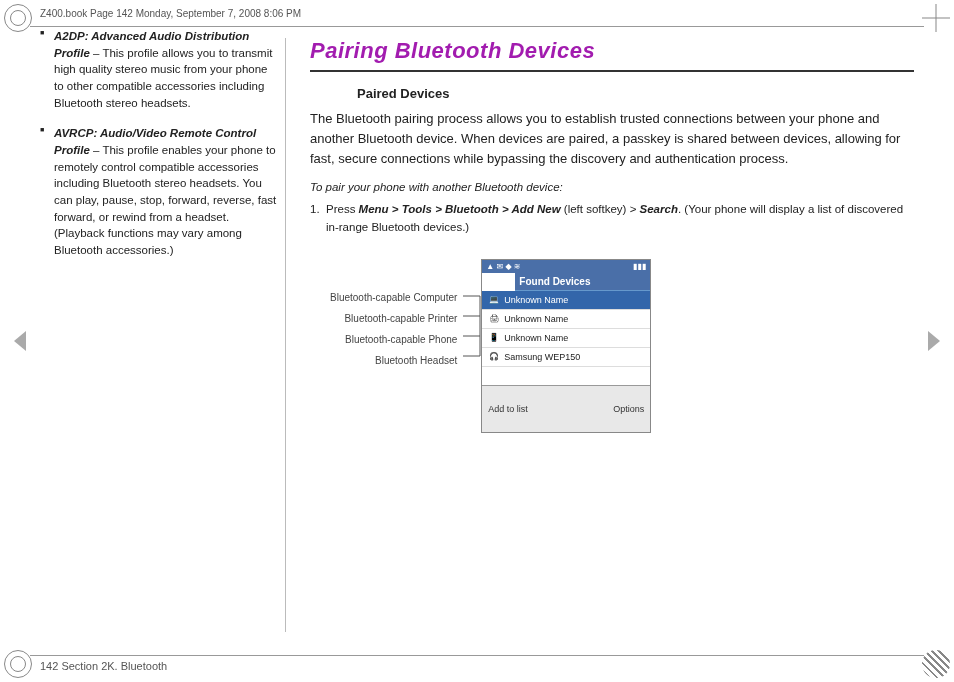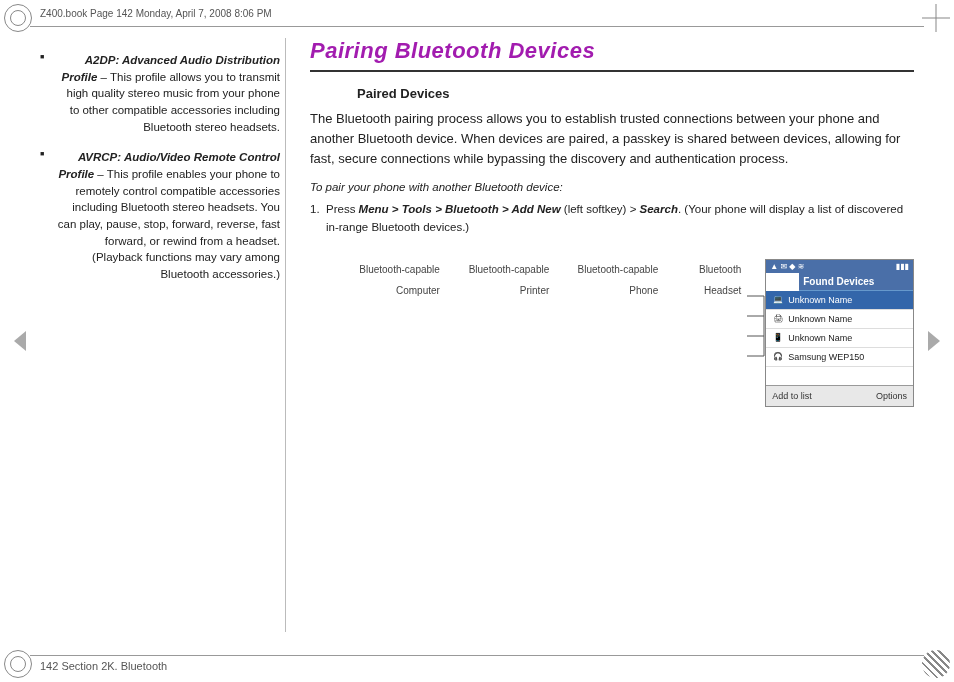--- a/index.html
+++ b/index.html
@@ -41,25 +41,24 @@
       bottom: 26px;
       left: 30px;
       right: 30px;
       height: 1px;
       background: #999;
     }
 
     
     .left-col {
       position: absolute;
-      top: 52px;
+      top: 28px;
       left: 40px;
       width: 240px;
       bottom: 50px;
-      text-align: right;
     }
 
     .bullet-list { list-style: none; padding: 0; margin: 0; }
     .bullet-list li {
       position: relative;
       padding-left: 14px;
       margin-bottom: 14px;
       font-size: 11.5px;
       line-height: 1.45;
       color: #222;
@@ -154,25 +153,26 @@
       position: relative;
       margin-top: 10px;
       margin-left: 20px;
       display: flex;
       align-items: flex-start;
       gap: 0;
     }
 
     .device-labels {
       display: flex;
-      flex-direction: row;
+      flex-direction: column;
       justify-content: space-around;
-      gap: 12px;
+      gap: 0;
       text-align: right;
       padding-right: 6px;
+      margin-top: 28px;
     }
 
     .device-label {
       font-size: 10px;
       color: #444;
       line-height: 2.1;
     }
 
     
     .phone-screen {
@@ -228,21 +228,21 @@
       display: inline-flex;
       align-items: center;
       justify-content: center;
       font-size: 8px;
     }
 
     .phone-footer {
       background: #e8e8e8;
       display: flex;
       justify-content: space-between;
-      padding: 5px 6px;
+      padding: 18px 6px;
       font-size: 9px;
       border-top: 1px solid #999;
       color: #333;
       text-align: right;
     }
 
     
     .vdivider {
       position: absolute;
       top: 38px;
@@ -353,21 +353,21 @@
 <div class="corner-bl">
   <div style="width:28px;height:28px;border-radius:50%;border:1.5px solid #888;display:flex;align-items:center;justify-content:center;">
       <div style="width:16px;height:16px;border-radius:50%;border:1px solid #888;"></div>
     </div>
 </div>
 <div class="corner-br">
   <div style="width:28px;height:28px;background:repeating-linear-gradient(45deg,#888 0px,#888 2px,transparent 2px,transparent 5px);border-radius:50%;"></div>
 </div>
 
 <div class="top-bar">
-  <span>Z400.book  Page 142  Monday, April 7, 2008  8:06 PM</span>
+  <span>Z400.book  Page 142  Monday, September 7, 2008  8:06 PM</span>
 </div>
 
 <div class="hline-top"></div>
 <div class="hline-bottom"></div>
 
 <div class="vdivider"></div>
 
 <div class="arrow-left">
   <svg width="12" height="20" viewBox="0 0 12 20">
       <polygon points="12,0 0,10 12,20" fill="#aaa"></polygon>

